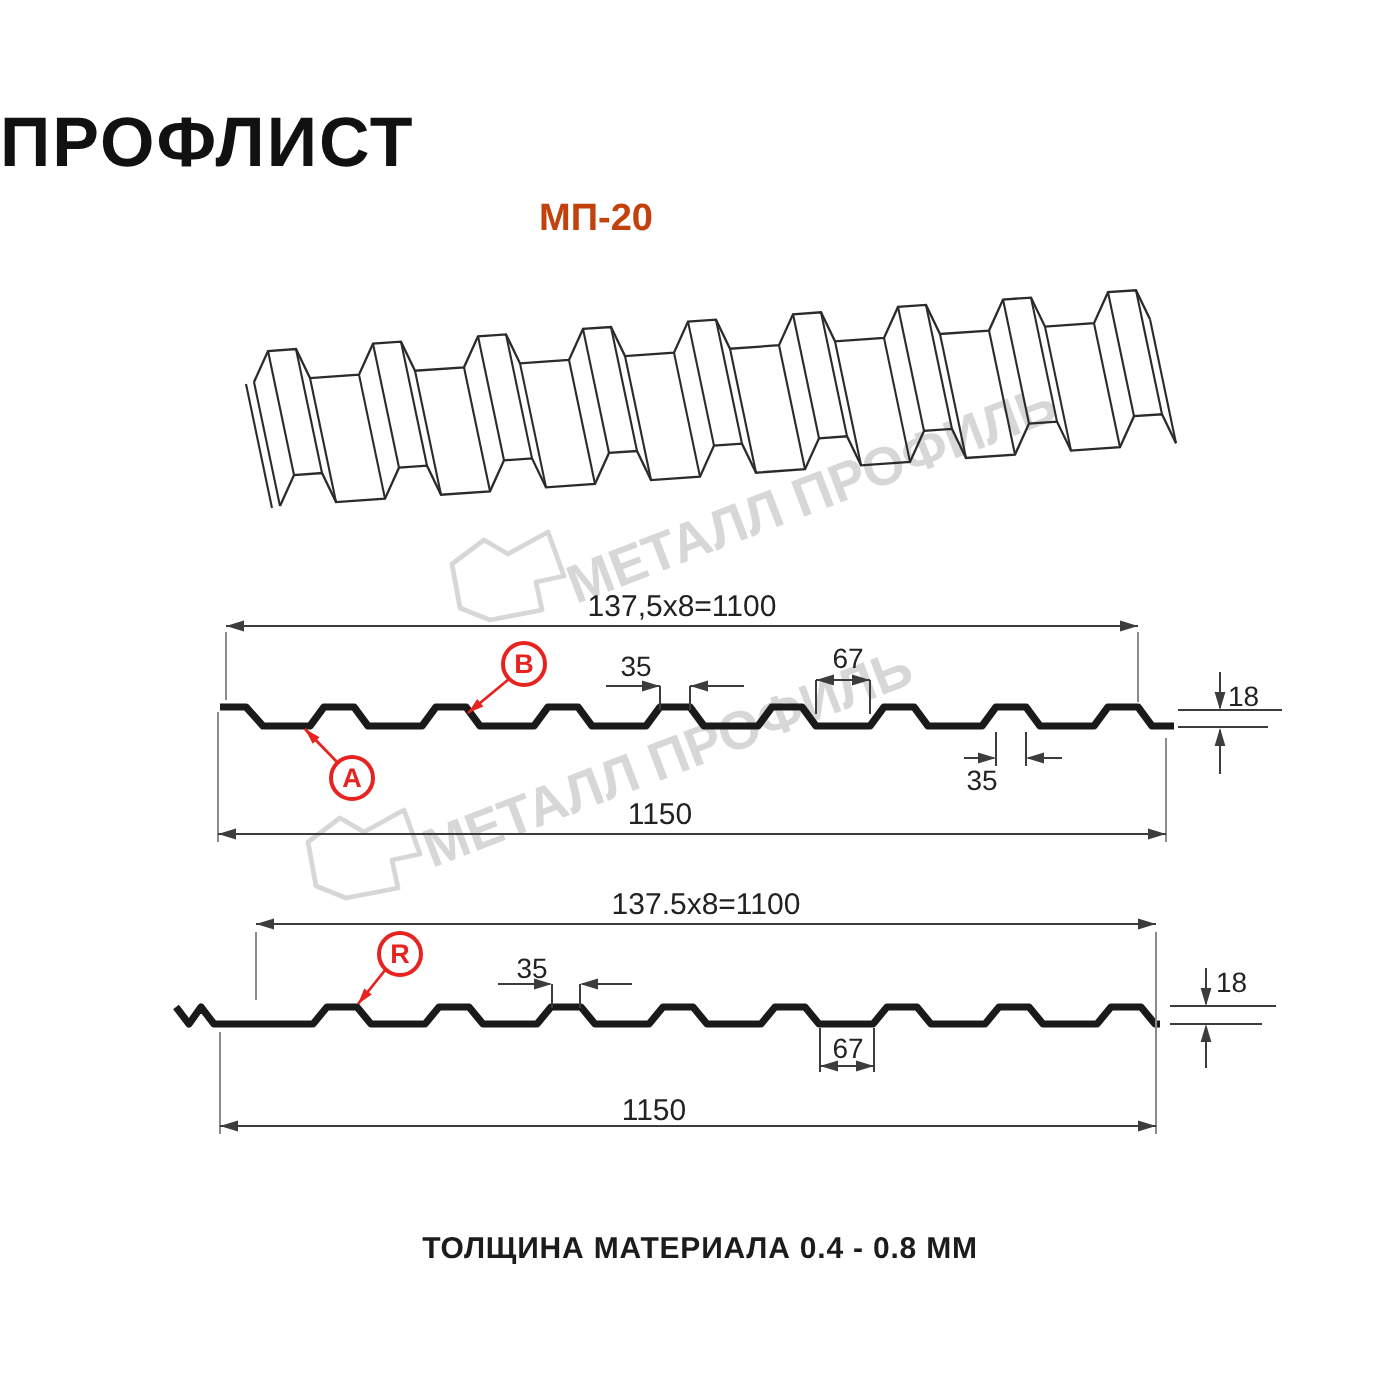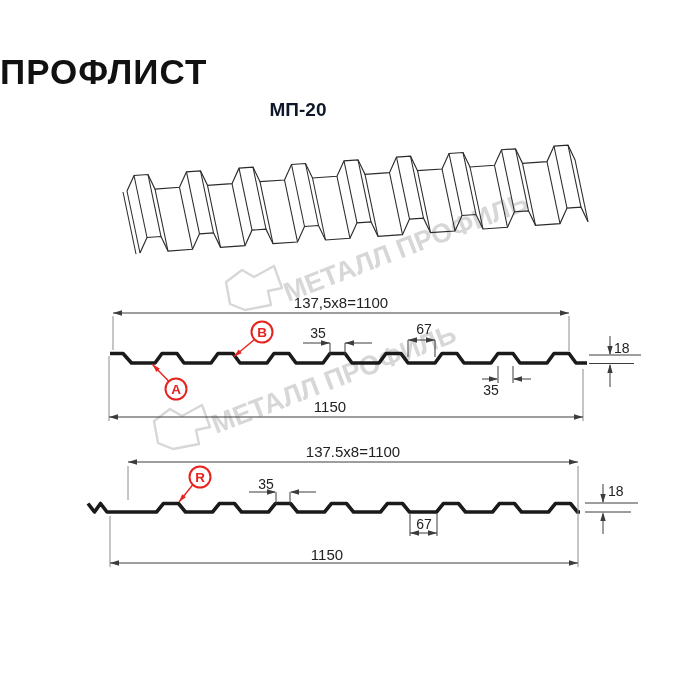--- a/index.html
+++ b/index.html
@@ -1,21 +1,21 @@
 <!DOCTYPE html>
 <html><head>
 <meta charset="utf-8">
 <style>
   html,body{margin:0;padding:0;background:#fff;}
   .canvas{position:relative;width:700px;height:700px;background:#fff;overflow:hidden;
           font-family:"Liberation Sans",sans-serif;}
   .page-title{position:absolute;top:52px;left:0;width:700px;
     font-size:35px;font-weight:bold;letter-spacing:1px;color:#111;}
   .profile-code{position:absolute;top:99px;left:0;width:596px;text-align:center;
-    font-size:19px;font-weight:bold;color:#0f172a;}
+    font-size:19px;font-weight:bold;color:#c2410c;}
   .footer-note{position:absolute;top:616px;left:0;width:700px;text-align:center;
     font-size:15px;font-weight:bold;letter-spacing:.4px;color:#1c1c1c;}
   svg{position:absolute;top:0;left:0;}
   .dim{font-family:"Liberation Sans",sans-serif;font-size:14px;fill:#222;text-anchor:middle;}
   .t15{font-size:15px;}
   .start{text-anchor:start;}
   .red-label{font-family:"Liberation Sans",sans-serif;font-size:13.5px;font-weight:bold;text-anchor:middle;}
   .wm-text{font-family:"Liberation Sans",sans-serif;font-size:27px;font-weight:bold;}
 </style>
 </head>
@@ -164,13 +164,14 @@
     <text class="dim" x="266" y="489">35</text>
     <text class="dim" x="424" y="529">67</text>
     <text class="dim start" x="608" y="496">18</text>
     <text class="dim t15" x="327" y="560">1150</text>
 
     <text class="red-label" x="176" y="393.5" fill="#e6231f">A</text>
     <text class="red-label" x="262" y="336.5" fill="#e6231f">B</text>
     <text class="red-label" x="200" y="481.5" fill="#e6231f">R</text>
   </svg>
 
+  <div class="footer-note">ТОЛЩИНА МАТЕРИАЛА 0.4 - 0.8 ММ</div>
 </div>
 
 </body></html>

